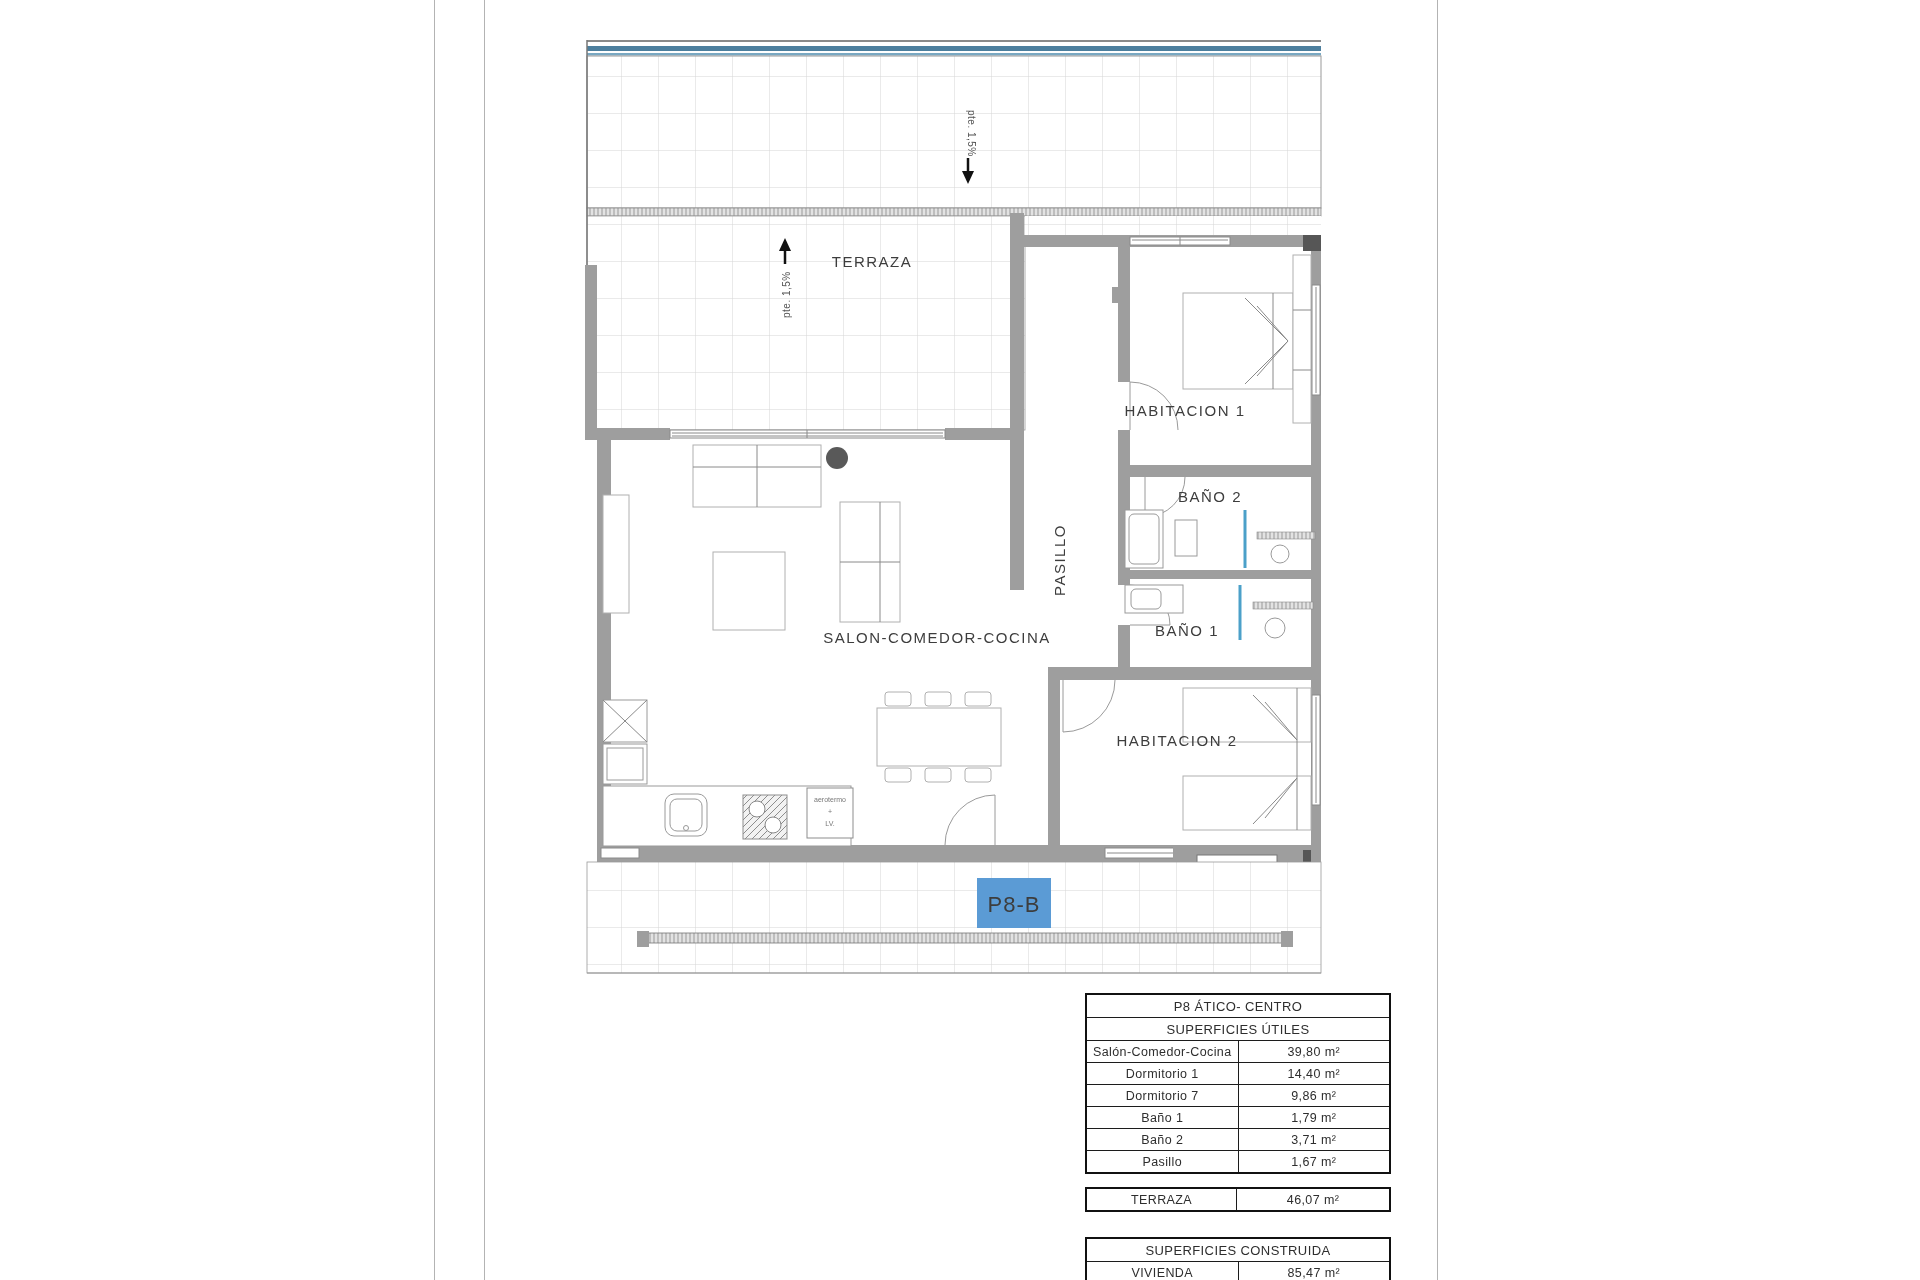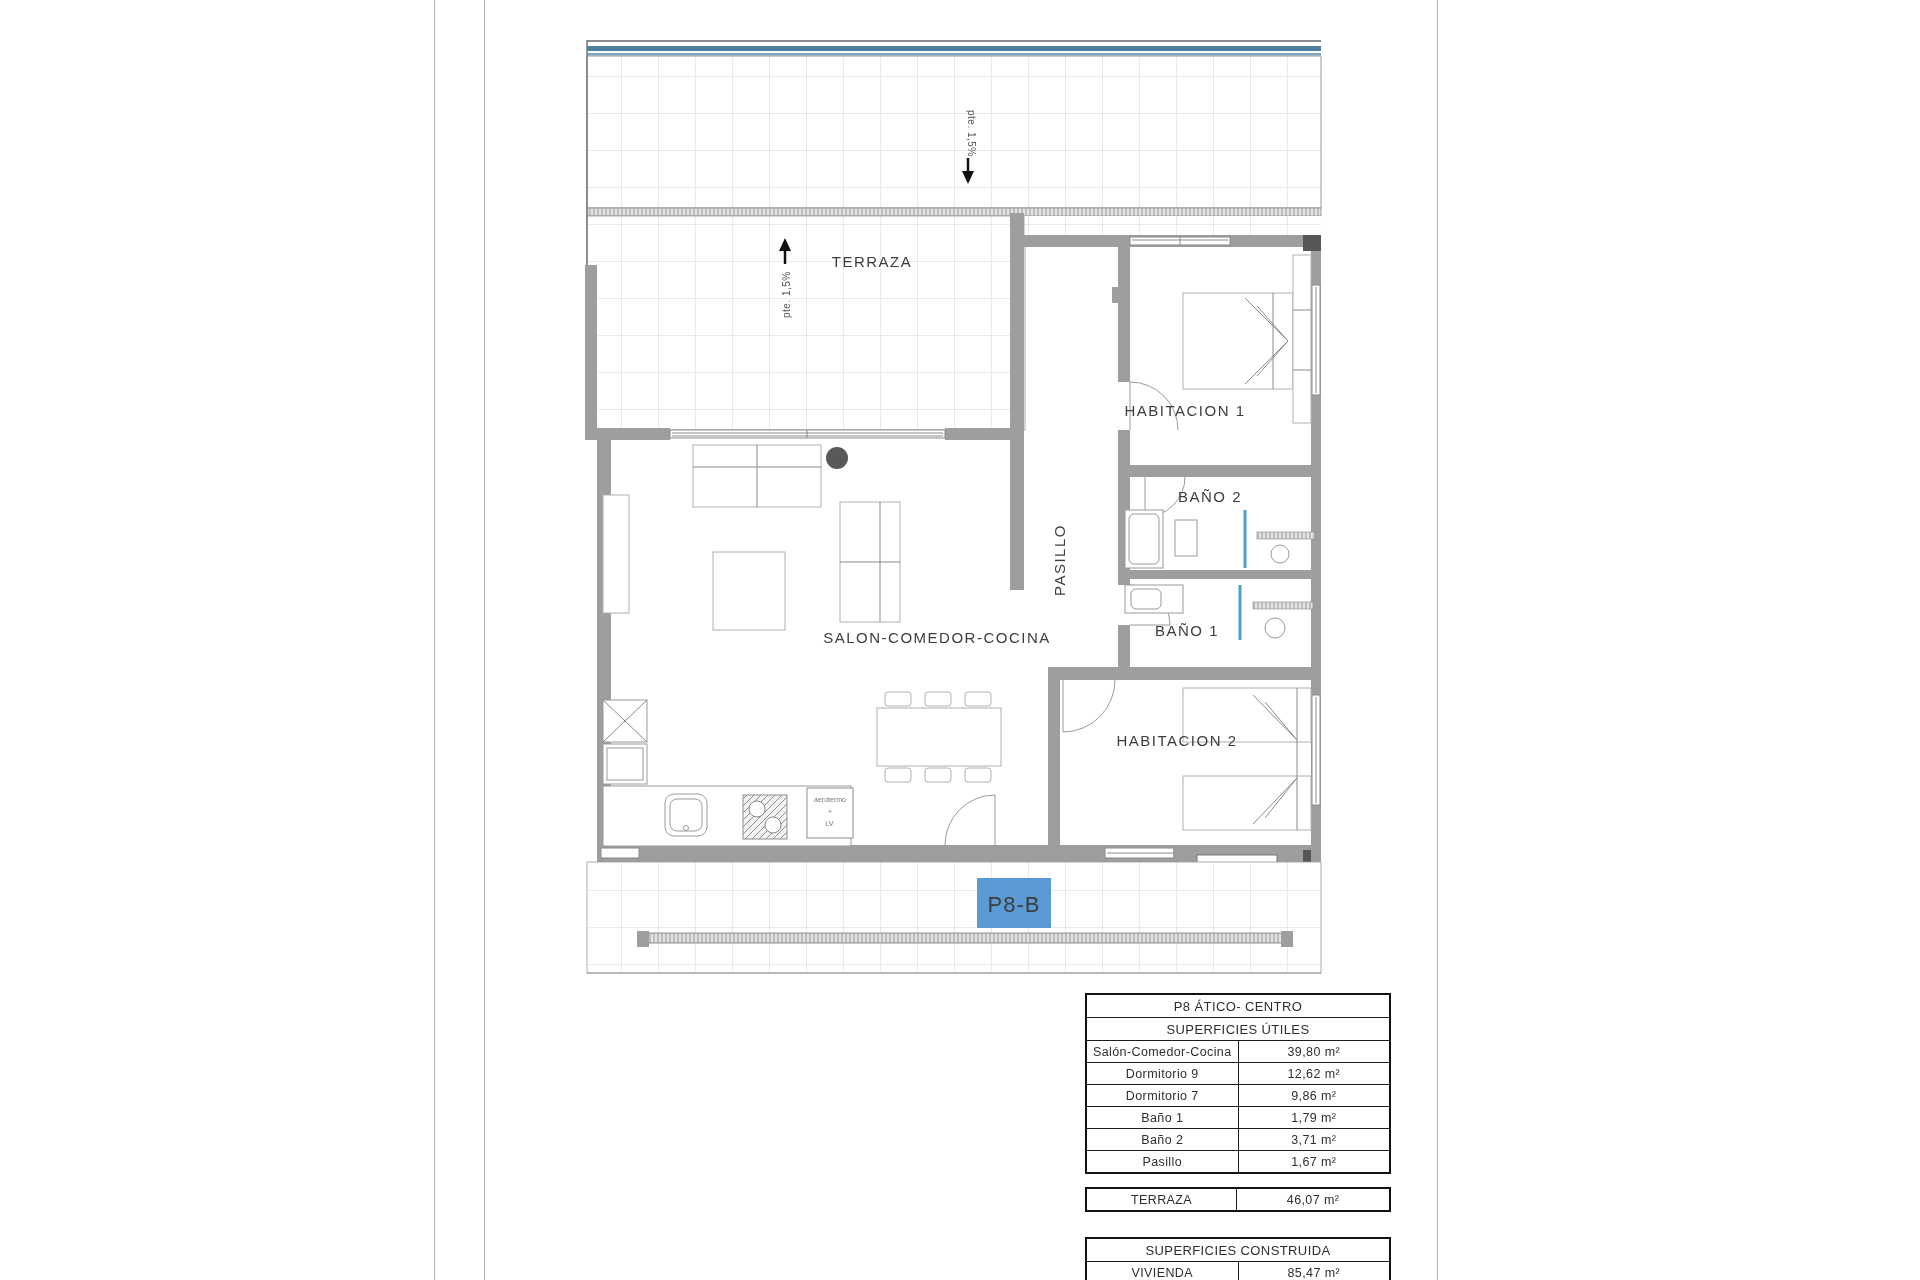--- a/index.html
+++ b/index.html
@@ -244,22 +244,22 @@
           <td colspan="2">P8 ÁTICO- CENTRO</td>
         </tr>
       <tr class="t-title">
           <td colspan="2">SUPERFICIES ÚTILES</td>
         </tr>
       <tr>
         <td>Salón-Comedor-Cocina</td>
         <td class="val">39,80 m²</td>
         </tr>
       <tr>
-        <td>Dormitorio 9</td>
-        <td class="val">12,62 m²</td>
+        <td>Dormitorio 1</td>
+        <td class="val">14,40 m²</td>
         </tr>
       <tr>
         <td>Dormitorio 7</td>
         <td class="val">9,86 m²</td>
         </tr>
       <tr>
         <td>Baño 1</td>
         <td class="val">1,79 m²</td>
         </tr>
       <tr>

